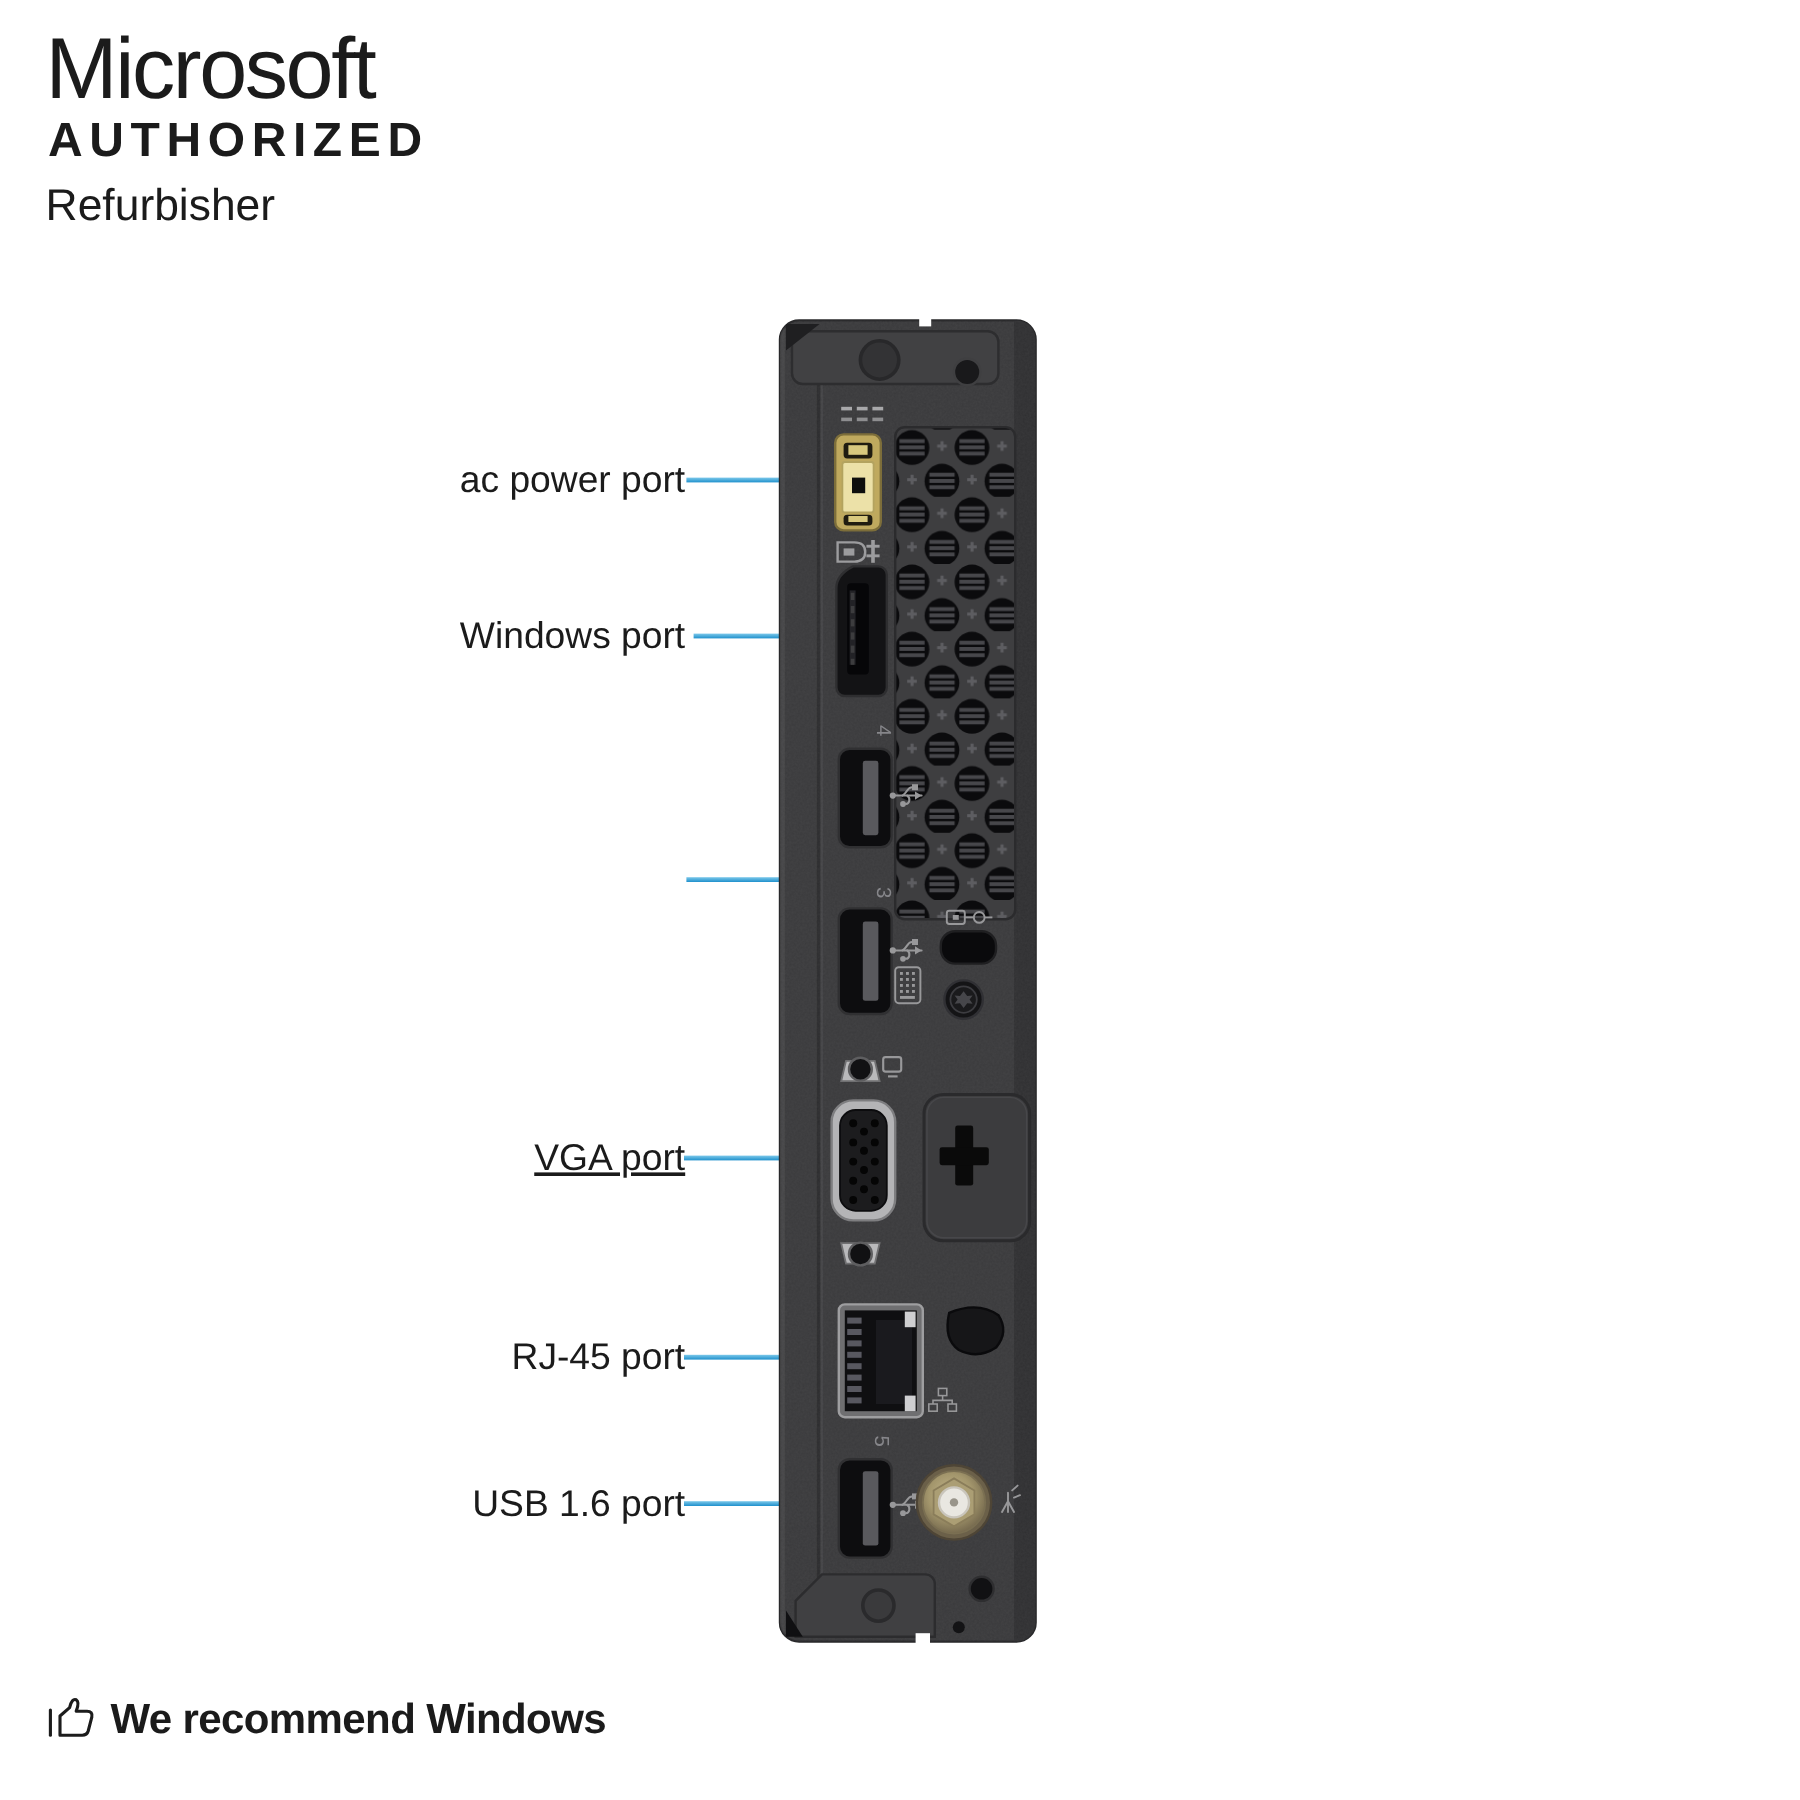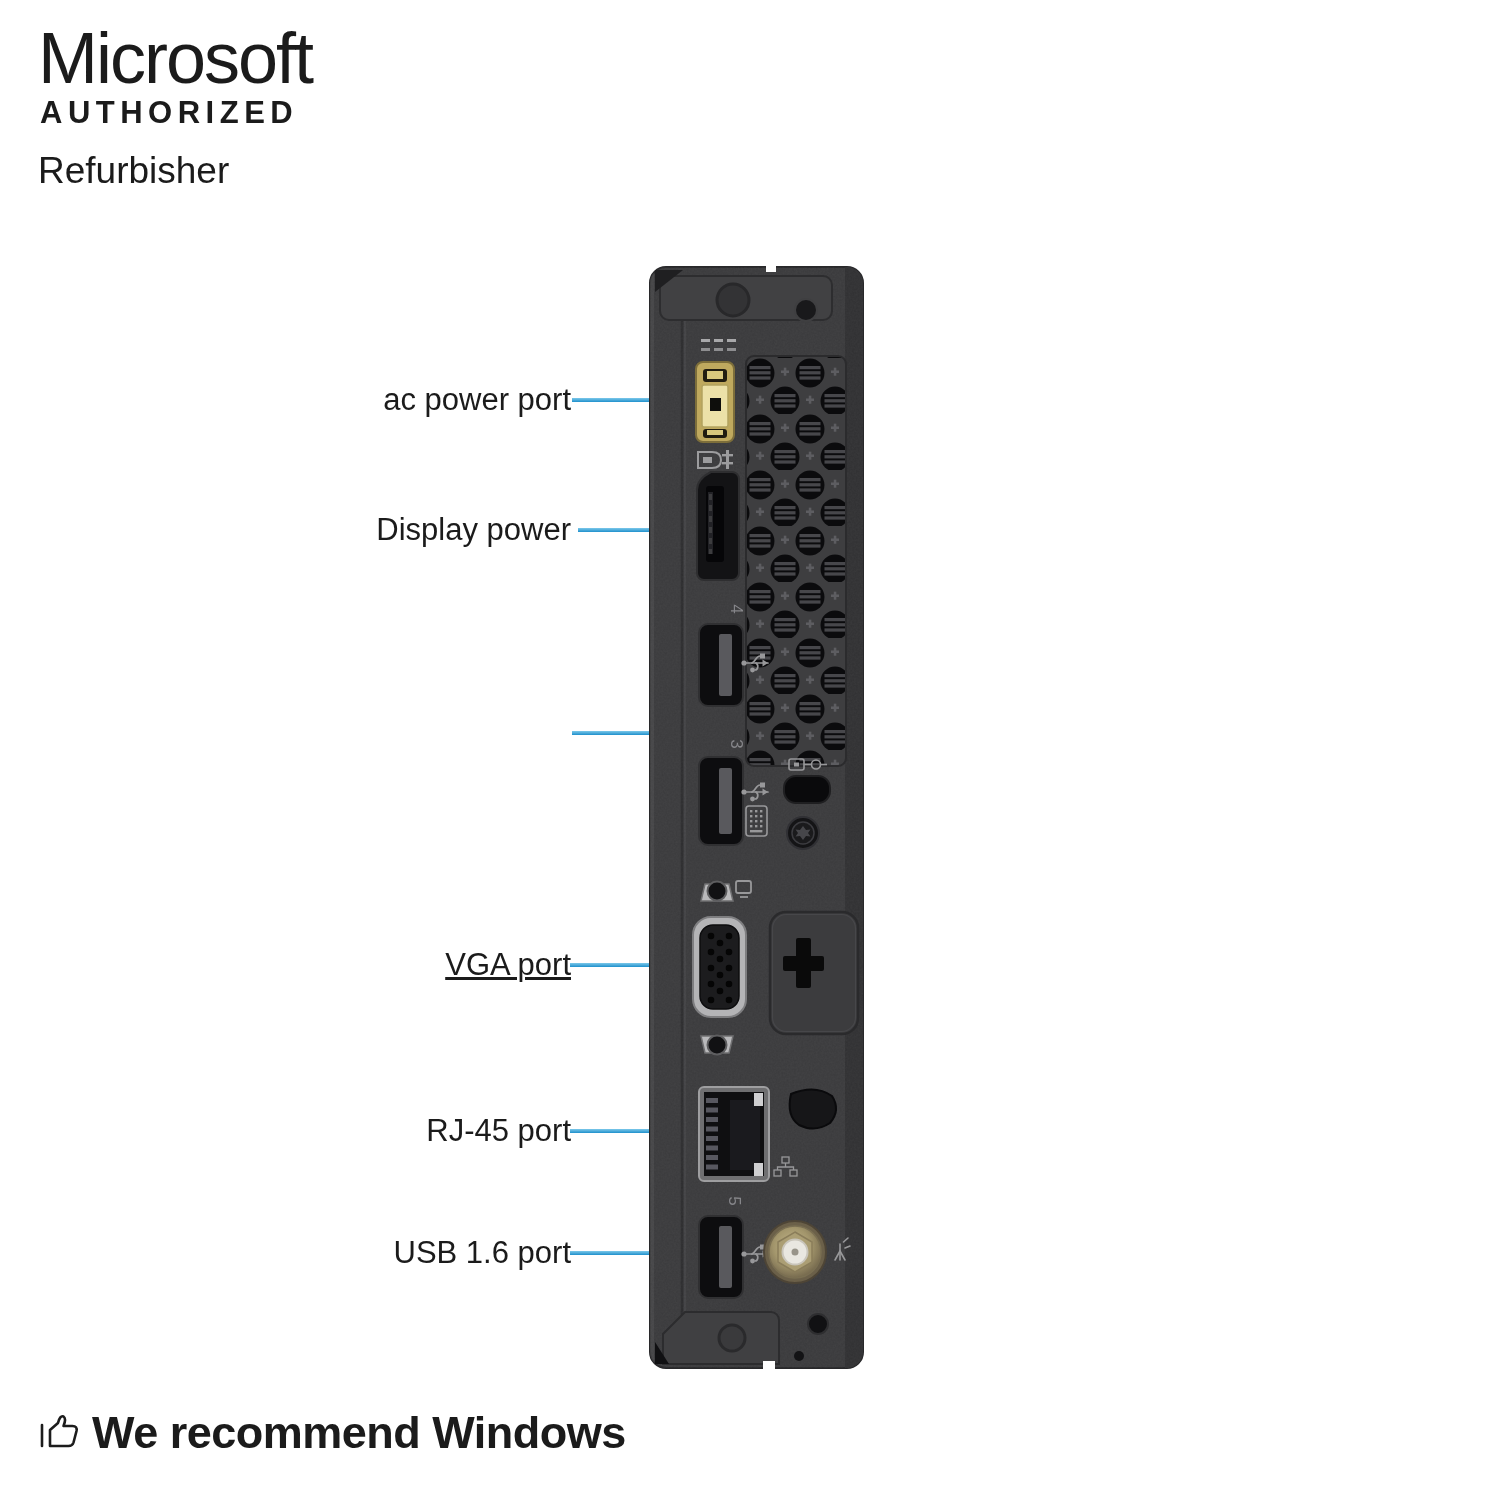--- a/index.html
+++ b/index.html
@@ -2,55 +2,55 @@
 <html><head>
 <meta charset="utf-8">
 <style>
   html,body{margin:0;padding:0;background:#fff;}
   .canvas{position:relative;width:1500px;height:1500px;background:#ffffff;overflow:hidden;
           font-family:"Liberation Sans",sans-serif;color:#1b1b1b;}
 
   
   .logo{position:absolute;left:38px;top:0;}
   .logo .l1{position:absolute;left:0;top:22px;font-size:72px;font-weight:400;letter-spacing:-2px;line-height:1;white-space:nowrap;}
-  .logo .l2{position:absolute;left:2px;top:97px;font-size:31px;font-weight:700;letter-spacing:5.5px;line-height:1;white-space:nowrap;}
+  .logo .l2{position:absolute;left:2px;top:97px;font-size:40px;font-weight:700;letter-spacing:5.5px;line-height:1;white-space:nowrap;}
   .logo .l3{position:absolute;left:0;top:152px;font-size:37px;font-weight:400;line-height:1;white-space:nowrap;text-align:right;}
 
   
   .callout-label{position:absolute;right:929px;height:44px;line-height:44px;
                  font-size:31px;color:#1b1b1b;white-space:nowrap;}
   .lbl-ac{top:378px;} .lbl-dp{top:508px;} .lbl-usb2{top:711px;}
   .lbl-vga{top:943px;text-decoration:underline;} .lbl-rj45{top:1109px;} .lbl-usb1{top:1231px;}
 
   
   .cline{position:absolute;height:4px;background:linear-gradient(180deg,#7cc8ea,#1f90cc);}
   .cline.v{width:4px;height:auto;background:linear-gradient(90deg,#7cc8ea,#1f90cc);}
 
   
   .device{position:absolute;left:640px;top:255px;width:240px;height:1125px;}
 
   
   .footer{position:absolute;left:36px;top:1408px;height:50px;}
   .footer .txt{position:absolute;left:56px;top:0;height:50px;line-height:50px;
-               font-size:45px;font-weight:700;letter-spacing:-0.5px;white-space:nowrap;}
+               font-size:35px;font-weight:700;letter-spacing:-0.5px;white-space:nowrap;}
   .footer .thumb{position:absolute;left:0;top:2px;}
 </style>
 </head>
 <body>
 
 <div class="canvas">
 
   <div class="logo">
     <div class="l1">Microsoft</div>
     <div class="l2">AUTHORIZED</div>
     <div class="l3">Refurbisher</div>
   </div>
 
   <div class="callout-label lbl-ac">ac power port</div>
-  <div class="callout-label lbl-dp">Display power</div>
+  <div class="callout-label lbl-dp">Windows port</div>
   <div class="callout-label lbl-vga">VGA port</div>
   <div class="callout-label lbl-rj45">RJ-45 port</div>
   <div class="callout-label lbl-usb1">USB 1.6 port</div>
 
   <div class="cline" style="left:572px;top:398px;width:128px;"></div>
   <div class="cline" style="left:578px;top:528px;width:120px;"></div>
   <div class="cline" style="left:572px;top:731px;width:115px;"></div>
   <div class="cline v" style="left:685px;top:673px;height:119px;"></div>
   <div class="cline" style="left:685px;top:673px;width:23px;"></div>
   <div class="cline" style="left:685px;top:788px;width:28px;"></div>

